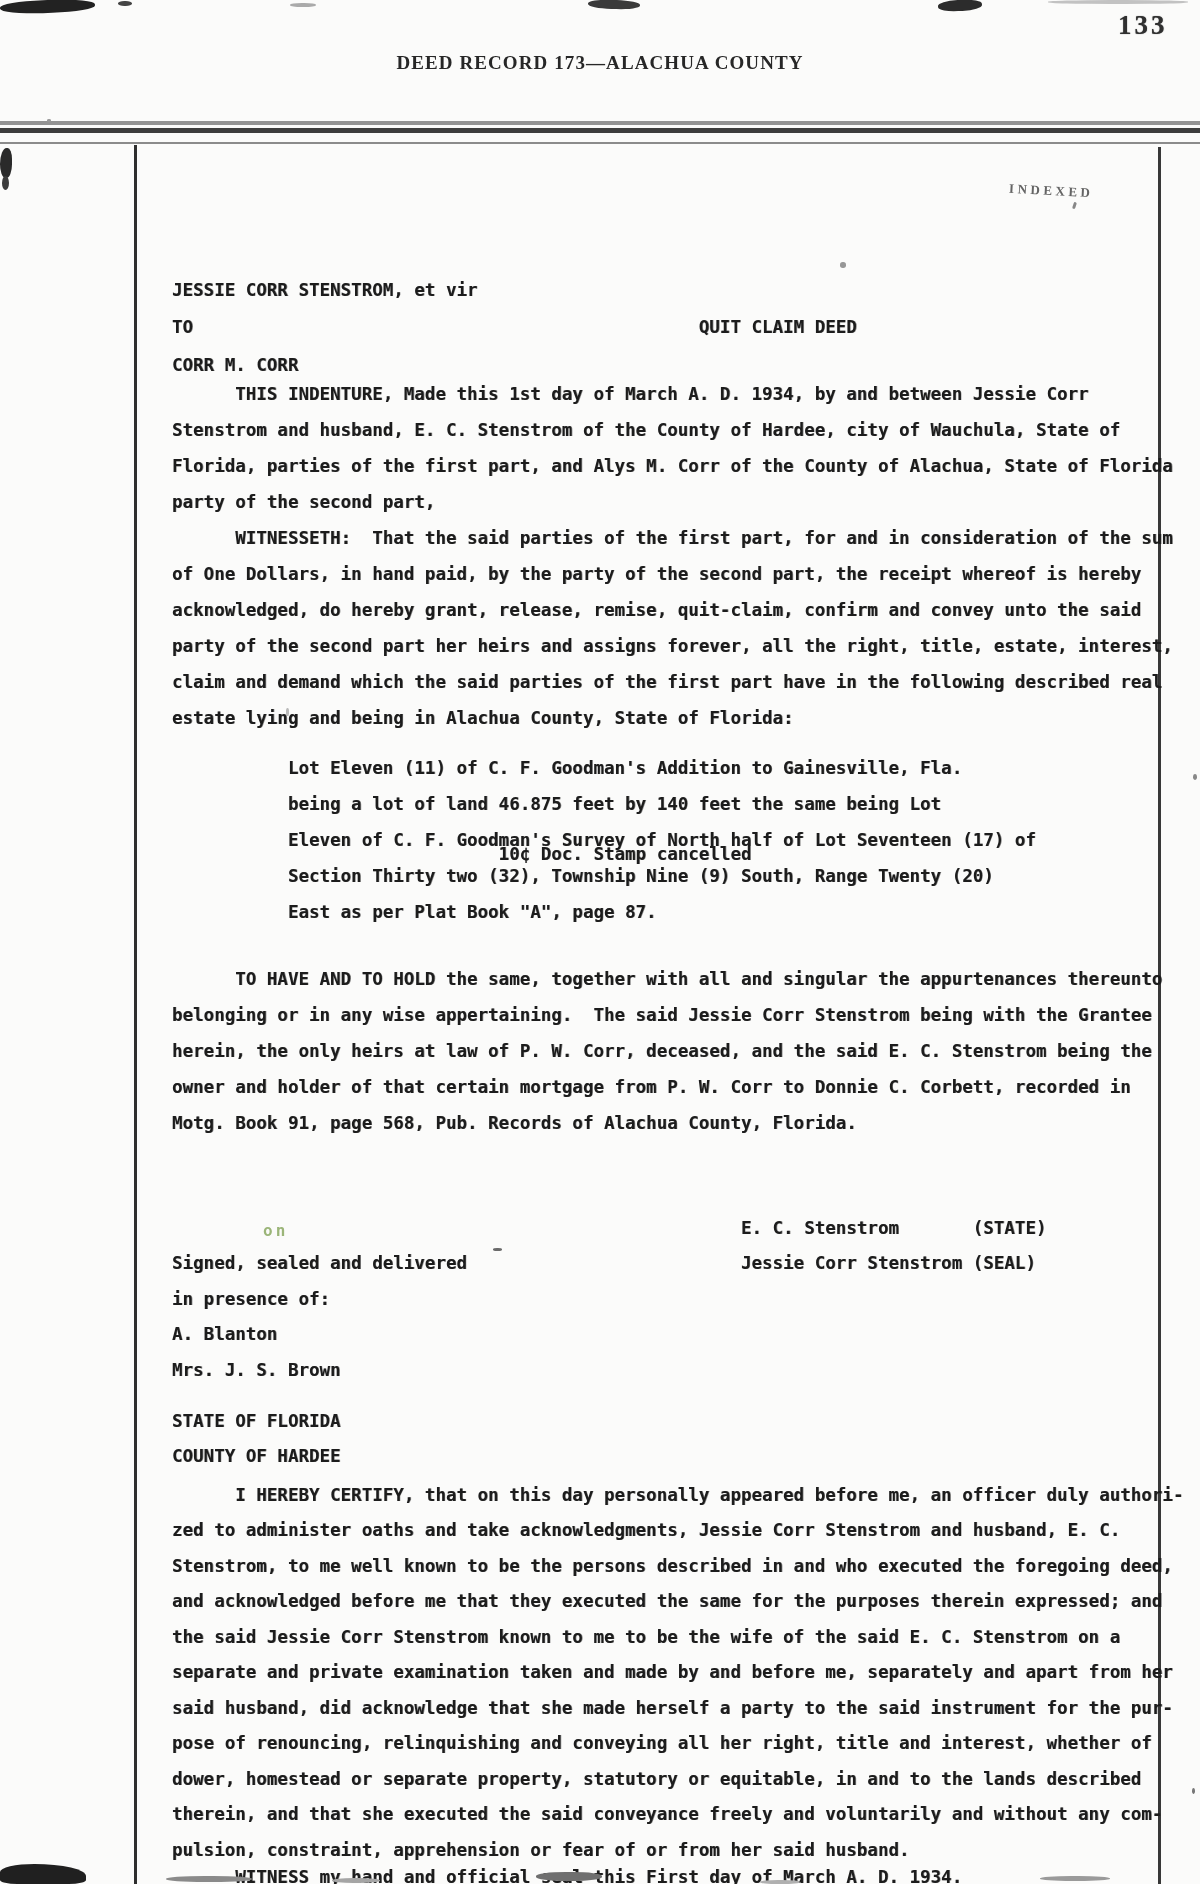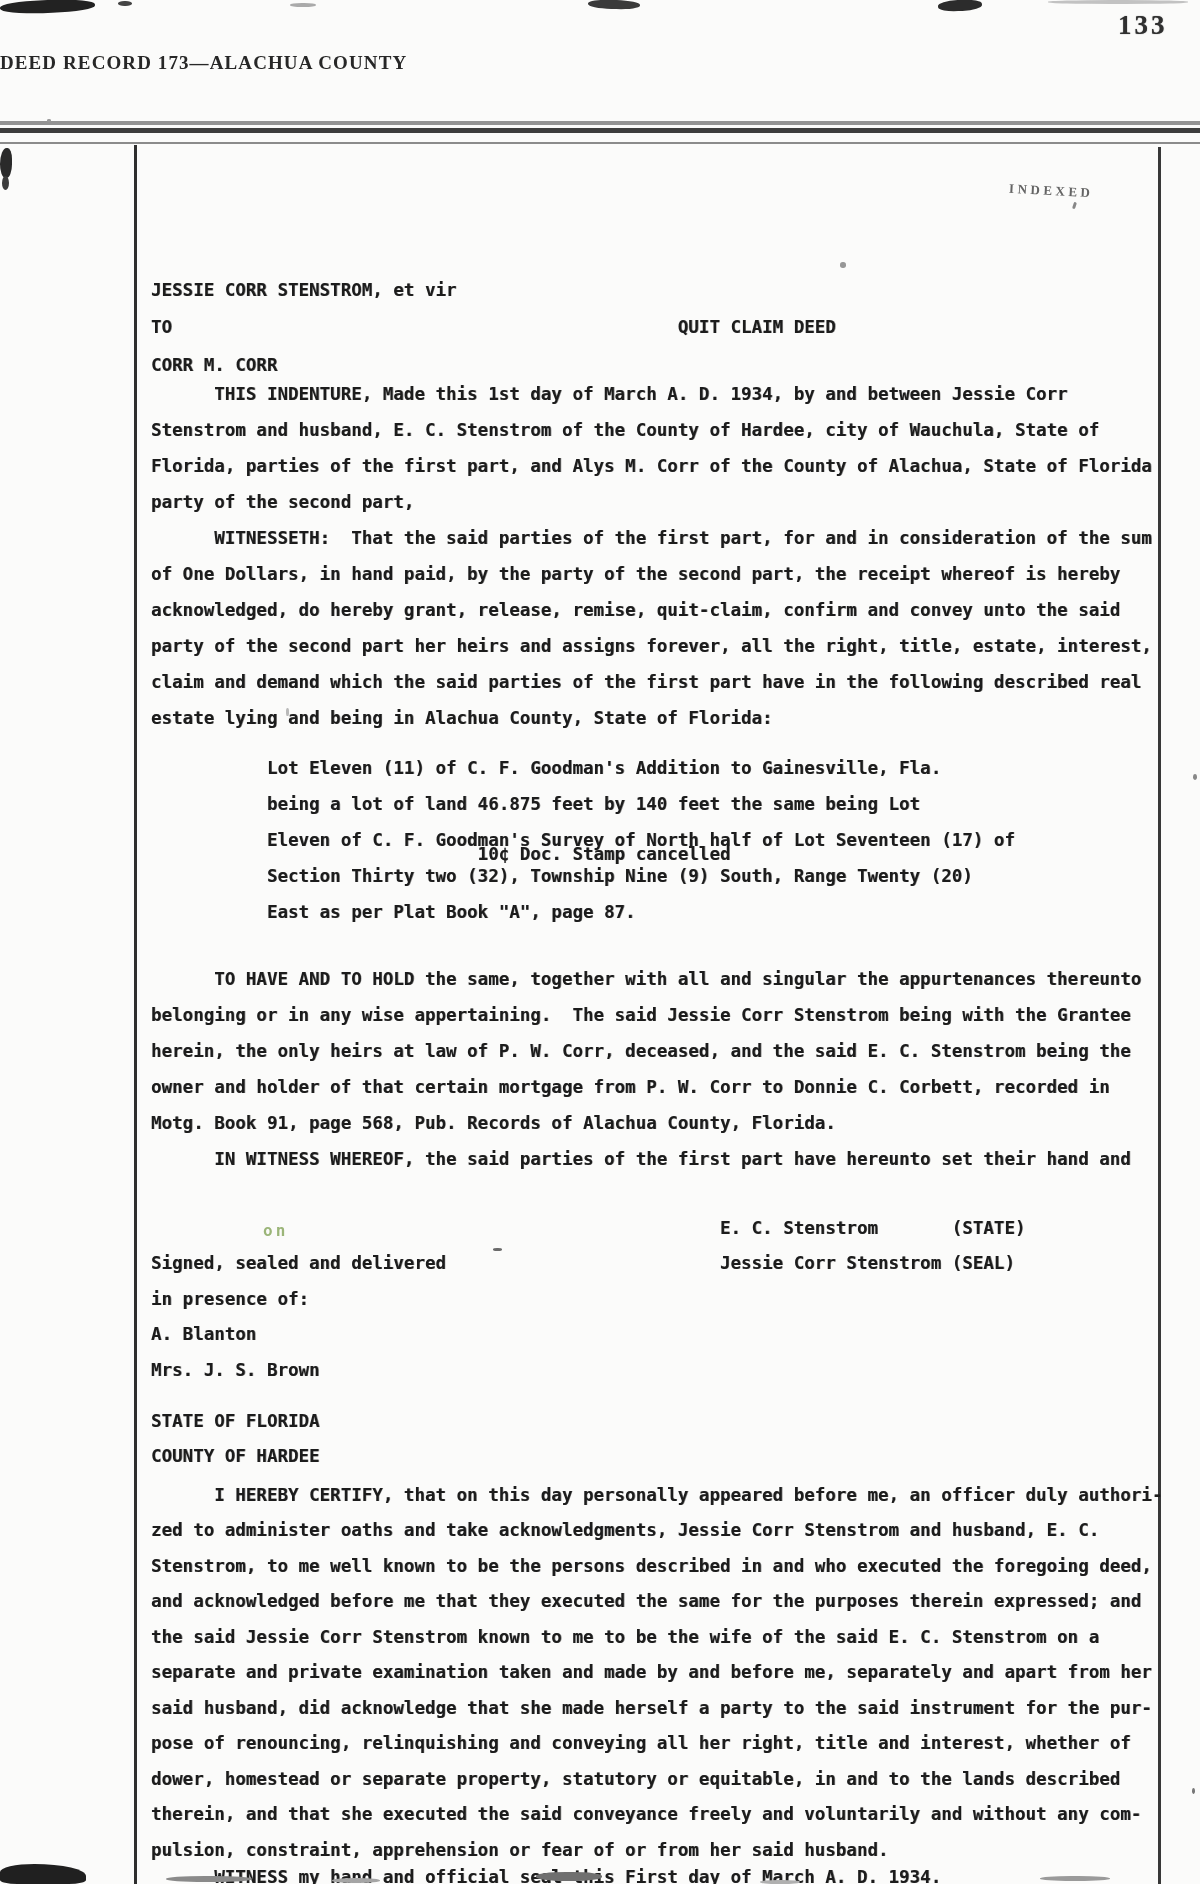--- a/index.html
+++ b/index.html
@@ -2,34 +2,34 @@
 <html style="--paper: #fbfbfa; --ink: #1c1c1c;"><head>
 <meta charset="utf-8">
 <style>
   html,body{margin:0;padding:0;background:#e9e9e7;}
   .page{position:relative;width:1200px;height:1884px;background:var(--paper,#fbfbfa);overflow:hidden;}
 
   
   .page-number{position:absolute;left:1118px;top:10px;width:70px;
     font-family:"Liberation Serif","DejaVu Serif",serif;font-size:27px;font-weight:700;
     color:#303030;letter-spacing:3px;text-shadow:0 0 1px #6a6a6a;}
-  .running-header{position:absolute;top:52px;left:0;width:1200px;
+  .running-header{position:absolute;top:52px;left:0;width:1200px;text-align:center;
     font-family:"Liberation Serif","DejaVu Serif",serif;font-size:19px;font-weight:700;
     letter-spacing:1.1px;color:#272727;}
 
   
   .rule{position:absolute;left:0;width:1200px;}
   .rule-gray{top:121px;height:4px;background:#8d8d8d;opacity:.95;}
   .rule-dark{top:128px;height:5px;background:#3d3d3d;}
   .rule-thin{top:142px;height:2px;background:#6f6f6f;opacity:.8;}
   .border-left{position:absolute;left:134px;top:145px;width:3px;height:1739px;background:#2e2e2e;}
   .border-right{position:absolute;left:1158px;top:147px;width:3px;height:1737px;background:#383838;}
 
   
-  .tw{position:absolute;left:151px;
+  .tw{position:absolute;left:172px;
     font-family:"DejaVu Sans Mono","Liberation Mono",monospace;
     font-size:17.5px;font-weight:700;color:var(--ink,#1c1c1c);
     white-space:pre;text-shadow:.6px 0 0 rgba(25,25,25,.5);}
   .b-caption{top:159px;line-height:37.5px;}
   .b-body{top:268px;line-height:36px;}
   .b-desc{top:642px;line-height:36px;}
   .b-stampnote{top:823px;line-height:22px;margin-top:20px;}
   .b-habendum{top:853px;line-height:36px;}
   .b-witness{top:1033px;line-height:36px;}
   .b-sign{top:1104px;line-height:35.5px;}
@@ -75,21 +75,21 @@
   <div>      THIS INDENTURE, Made this 1st day of March A. D. 1934, by and between Jessie Corr</div><div>Stenstrom and husband, E. C. Stenstrom of the County of Hardee, city of Wauchula, State of</div><div>Florida, parties of the first part, and Alys M. Corr of the County of Alachua, State of Florida</div><div>party of the second part,</div><div>      WITNESSETH:  That the said parties of the first part, for and in consideration of the sum</div><div>of One Dollars, in hand paid, by the party of the second part, the receipt whereof is hereby</div><div>acknowledged, do hereby grant, release, remise, quit-claim, confirm and convey unto the said</div><div>party of the second part her heirs and assigns forever, all the right, title, estate, interest,</div><div>claim and demand which the said parties of the first part have in the following described real</div><div>estate lying and being in Alachua County, State of Florida:</div></div>
   <div class="tw b-desc">
     
   <div>           Lot Eleven (11) of C. F. Goodman's Addition to Gainesville, Fla.</div><div>           being a lot of land 46.875 feet by 140 feet the same being Lot</div><div>           Eleven of C. F. Goodman's Survey of North half of Lot Seventeen (17) of</div><div>           Section Thirty two (32), Township Nine (9) South, Range Twenty (20)</div><div>           East as per Plat Book "A", page 87.</div></div>
   <div class="tw b-stampnote">                               10¢ Doc. Stamp cancelled</div>
   <div class="tw b-habendum">
     
   <div>      TO HAVE AND TO HOLD the same, together with all and singular the appurtenances thereunto</div><div>belonging or in any wise appertaining.  The said Jessie Corr Stenstrom being with the Grantee</div><div>herein, the only heirs at law of P. W. Corr, deceased, and the said E. C. Stenstrom being the</div><div>owner and holder of that certain mortgage from P. W. Corr to Donnie C. Corbett, recorded in</div><div>Motg. Book 91, page 568, Pub. Records of Alachua County, Florida.</div></div>
   <div class="tw b-witness">
     
-  <div>      IN WITNESS WHEREOF, the said parties of the first part have hereunto set their hand and</div></div>
+  </div>
   <div class="tw b-sign">
     
   <div>                                                      E. C. Stenstrom       (STATE)</div><div>Signed, sealed and delivered                          Jessie Corr Stenstrom (SEAL)</div><div>in presence of:</div><div>A. Blanton</div><div>Mrs. J. S. Brown</div></div>
   <div class="tw b-venue">
     
   <div>STATE OF FLORIDA</div><div>COUNTY OF HARDEE</div></div>
   <div class="tw b-ack">
     
   <div>      I HEREBY CERTIFY, that on this day personally appeared before me, an officer duly authori-</div><div>zed to administer oaths and take acknowledgments, Jessie Corr Stenstrom and husband, E. C.</div><div>Stenstrom, to me well known to be the persons described in and who executed the foregoing deed,</div><div>and acknowledged before me that they executed the same for the purposes therein expressed; and</div><div>the said Jessie Corr Stenstrom known to me to be the wife of the said E. C. Stenstrom on a</div><div>separate and private examination taken and made by and before me, separately and apart from her</div><div>said husband, did acknowledge that she made herself a party to the said instrument for the pur-</div><div>pose of renouncing, relinquishing and conveying all her right, title and interest, whether of</div><div>dower, homestead or separate property, statutory or equitable, in and to the lands described</div><div>therein, and that she executed the said conveyance freely and voluntarily and without any com-</div><div>pulsion, constraint, apprehension or fear of or from her said husband.</div></div>
   <div class="tw b-notary">

